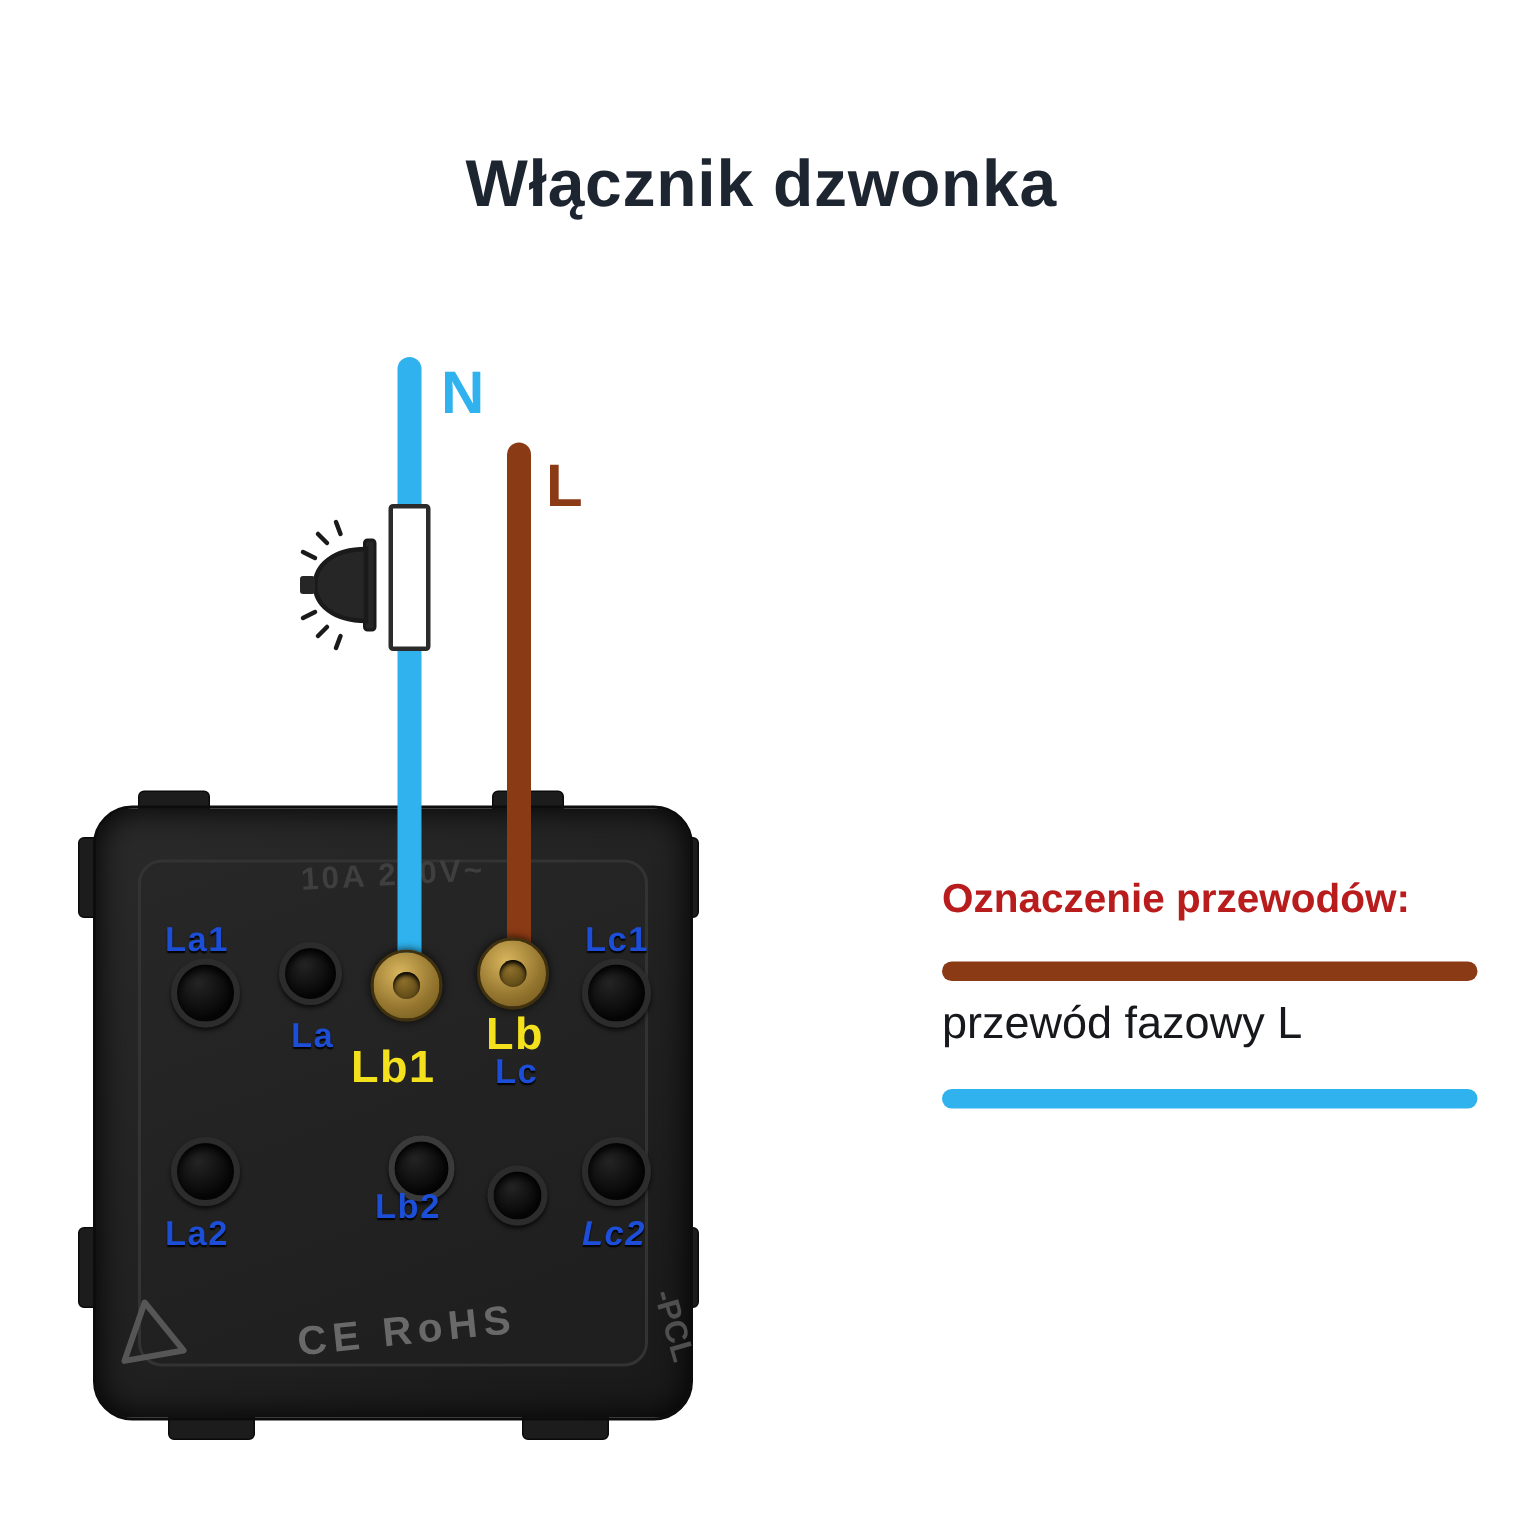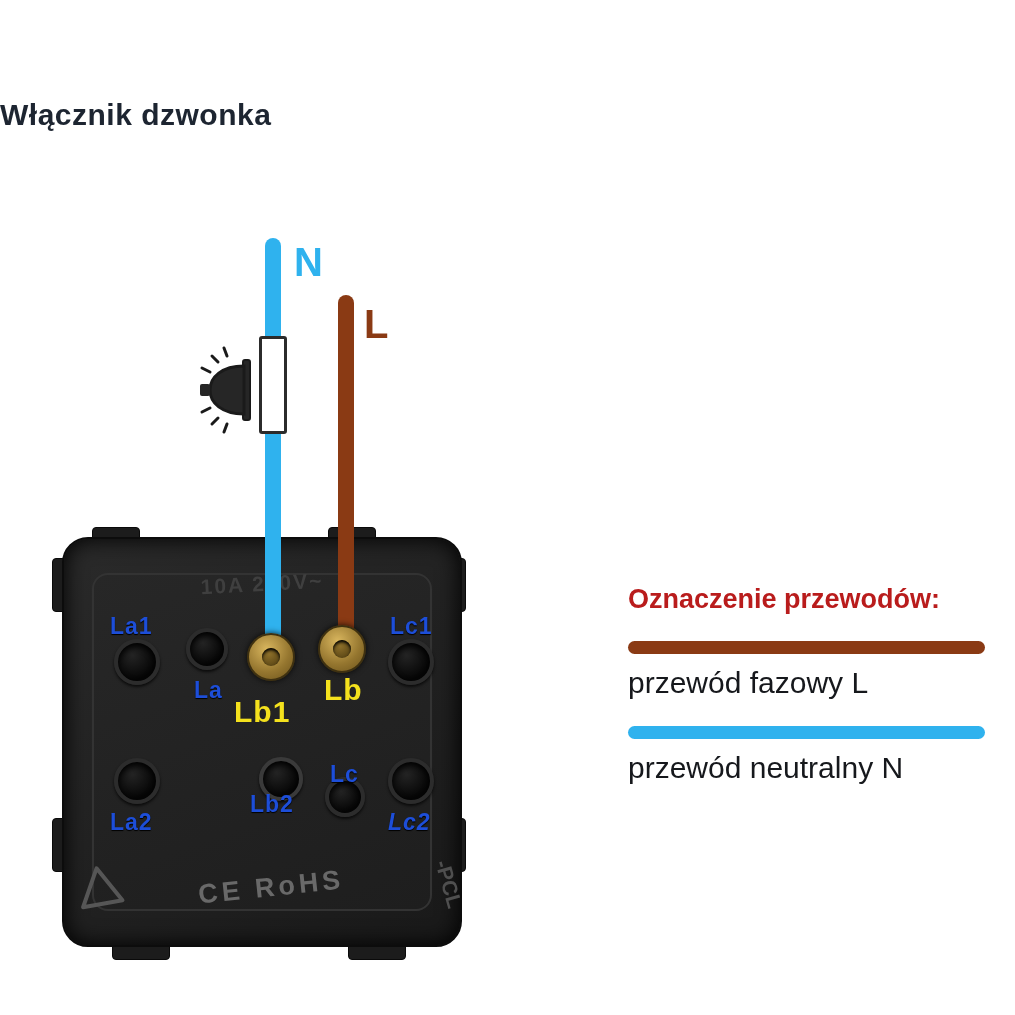--- a/index.html
+++ b/index.html
@@ -1,20 +1,20 @@
 <!DOCTYPE html>
 <html><head>
 <meta charset="utf-8">
 <style>
   html,body{margin:0;padding:0;background:#fff;}
   #page{position:relative;width:1015px;height:1015px;background:#ffffff;overflow:hidden;
         font-family:"Liberation Sans","DejaVu Sans",sans-serif;}
 
-  .title{position:absolute;top:98px;left:0;width:100%;text-align:left;
-         font-size:30px;font-weight:bold;color:#1d2531;letter-spacing:.5px;}
+  .title{position:absolute;top:98px;left:0;width:100%;text-align:center;
+         font-size:44px;font-weight:bold;color:#1d2531;letter-spacing:.5px;}
 
   
   .wire{position:absolute;width:16px;border-radius:8px 8px 0 0;z-index:5;}
   .wire-neutral{left:265px;top:238px;height:432px;background:#2fb2ee;}
   .wire-phase{left:338px;top:295px;height:368px;background:#8a3a14;}
   .wire-label{position:absolute;font-size:40px;font-weight:bold;z-index:7;}
   .wire-label-n{left:294px;top:240px;color:#2fb2ee;}
   .wire-label-l{left:364px;top:302px;color:#8a3a14;}
 
   
@@ -64,21 +64,21 @@
   .screw-lb {left:318px;top:625px;}
 
   
   .tlabel{position:absolute;color:#1d4ed8;font-size:23px;font-weight:600;
           letter-spacing:1px;z-index:3;text-shadow:0 1px 1px #000;}
   .tlabel-la1{left:110px;top:613px;}
   .tlabel-la {left:194px;top:677px;}
   .tlabel-lc1{left:390px;top:613px;}
   .tlabel-la2{left:110px;top:809px;}
   .tlabel-lb2{left:250px;top:791px;}
-  .tlabel-lc {left:330px;top:761px;}
+  .tlabel-lc {left:330px;top:701px;}
   .tlabel-lc2{left:388px;top:809px;font-style:italic;}
   .tlabel-hot{color:#f4e11d;font-size:30px;font-weight:bold;z-index:7;text-shadow:none;}
   .tlabel-lb1{left:234px;top:695px;}
   .tlabel-lb {left:324px;top:673px;}
 
   
   .rating{position:absolute;left:162px;top:572px;width:200px;text-align:center;
           color:#3f3f3f;font-size:21px;font-weight:bold;letter-spacing:2px;
           transform:rotate(-3deg);z-index:1;}
   .cert{position:absolute;left:198px;top:872px;color:#696969;font-size:27px;font-weight:bold;
@@ -160,16 +160,15 @@
   <div class="screw screw-lb"></div>
 
   <div class="tlabel tlabel-hot tlabel-lb1">Lb1</div>
   <div class="tlabel tlabel-hot tlabel-lb">Lb</div>
 
   <div class="legend">
     <div class="legend-title">Oznaczenie przewodów:</div>
     <div class="legend-bar legend-bar-phase"></div>
     <div class="legend-label">przewód fazowy L</div>
     <div class="legend-bar legend-bar-neutral"></div>
-    <div class="legend-label">przewód neutralny N</div>
   </div>
 
 </div>
 
 </body></html>

